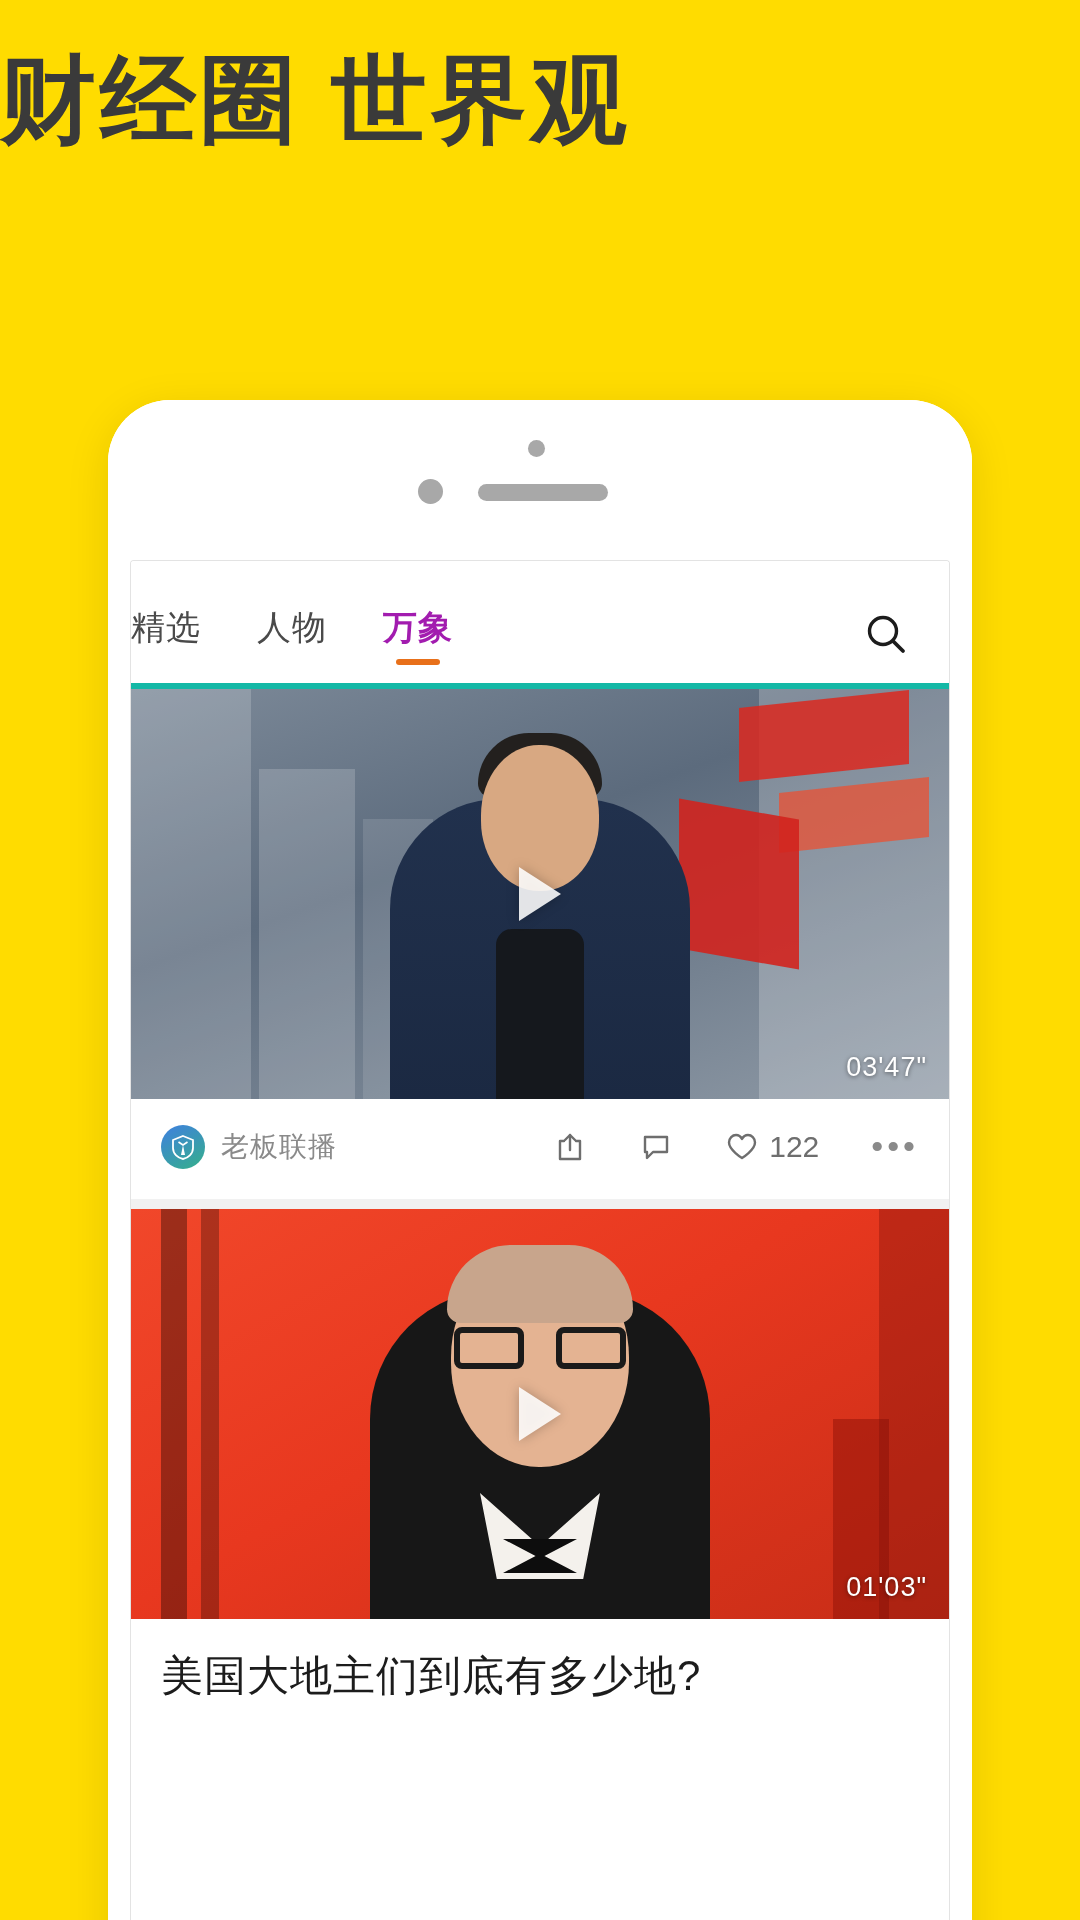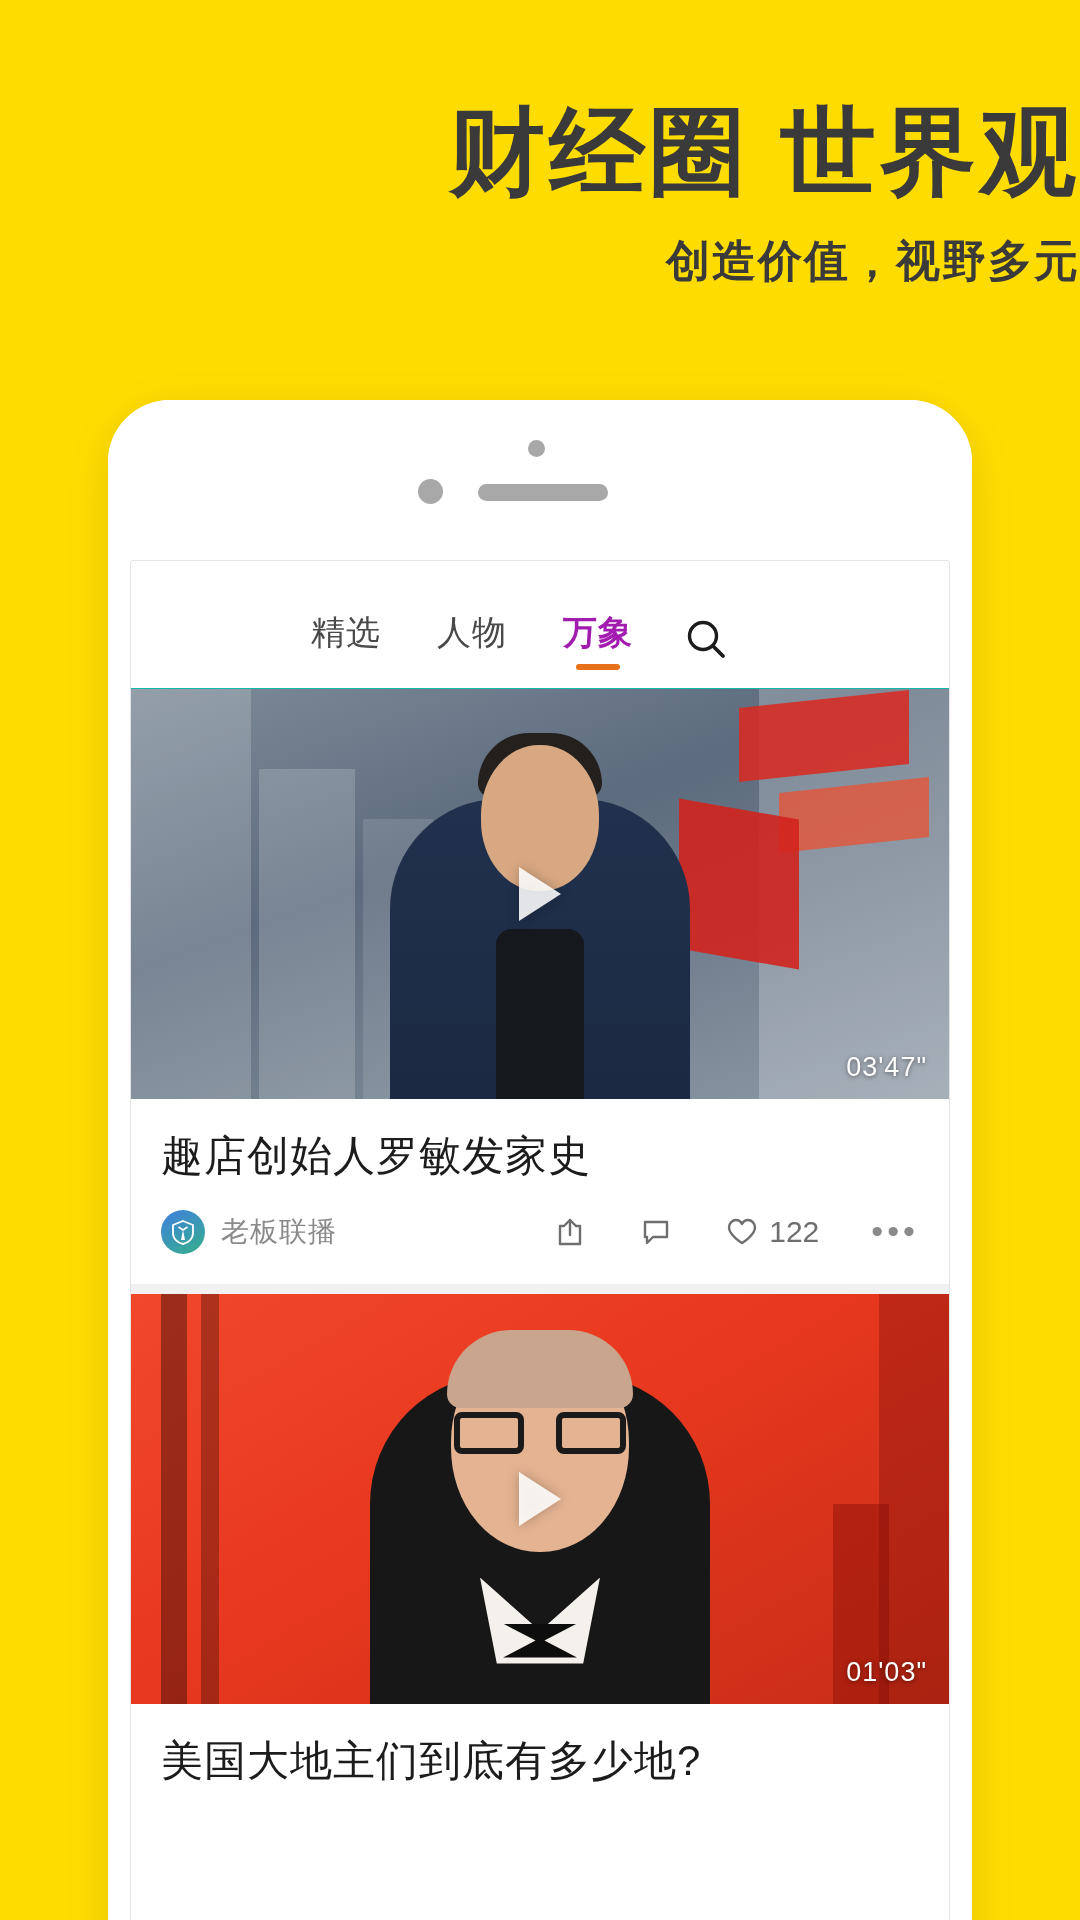--- a/index.html
+++ b/index.html
@@ -10,22 +10,22 @@
   }
   body {
     background:#FFDC00;
     position:relative;
   }
 
   
   .hero {
     position:absolute;
     top:0; left:0; right:0;
-    text-align:right;
-    padding-top:98px;
+    text-align:left;
+    padding-top:46px;
   }
   .hero-title {
     font-size:96px;
     line-height:1.12;
     font-weight:700;
     color:#3a3a3a;
     letter-spacing:4px;
     white-space:pre;
   }
   .hero-sub {
@@ -85,24 +85,24 @@
     border-bottom:none;
     border-radius:4px 4px 0 0;
     overflow:hidden;
   }
 
   
   .navbar {
     height:128px;
     display:flex;
     align-items:flex-end;
-    justify-content:center;
+    justify-content:space-between;
     padding:0 34px 14px 0;
     background:#fff;
-    border-bottom:1px solid #14b8a6;
+    border-bottom:6px solid #14b8a6;
     position:relative;
   }
   .tabs {
     display:flex;
     align-items:flex-end;
     gap:56px;
     margin-right:46px;
   }
   .tab {
     position:relative;
@@ -308,21 +308,20 @@
     color:#8a8a8a;
     line-height:0.4;
     cursor:pointer;
   }
 </style>
 </head>
 <body>
 
 <div class="hero">
   <div class="hero-title">财经圈 世界观</div>
-  <div class="hero-sub">创造价值，视野多元</div>
 </div>
 
 <div class="phone">
 
   <div class="phone-bezel-top">
     <div class="cam-dot"></div>
     <div class="sensor-dot"></div>
     <div class="speaker-bar"></div>
   </div>
 
@@ -357,21 +356,20 @@
           </div>
           <div class="person-a">
             <div class="shirt-a"></div>
           </div>
           <div class="hair-a" style="bottom:auto;top:44px;"></div>
           <div class="head-a" style="top:56px;"></div>
           <div class="play"></div>
           <div class="duration">03'47"</div>
         </div>
 
-        <div class="card-title">趣店创始人罗敏发家史</div>
 
         <div class="meta">
           <div class="avatar">
             <svg width="28" height="28" viewBox="0 0 28 28">
               <path d="M14 3 L24 7 V15 C24 21 19 25 14 26 C9 25 4 21 4 15 V7 Z" fill="none" stroke="#ffffff" stroke-width="1.8"></path>
               <path d="M9.5 9 L14 12 L18.5 9" fill="none" stroke="#ffffff" stroke-width="1.6"></path>
               <path d="M14 12 L12 22 H16 Z" fill="#ffffff"></path>
             </svg>
           </div>
           <div class="channel">老板联播</div>

